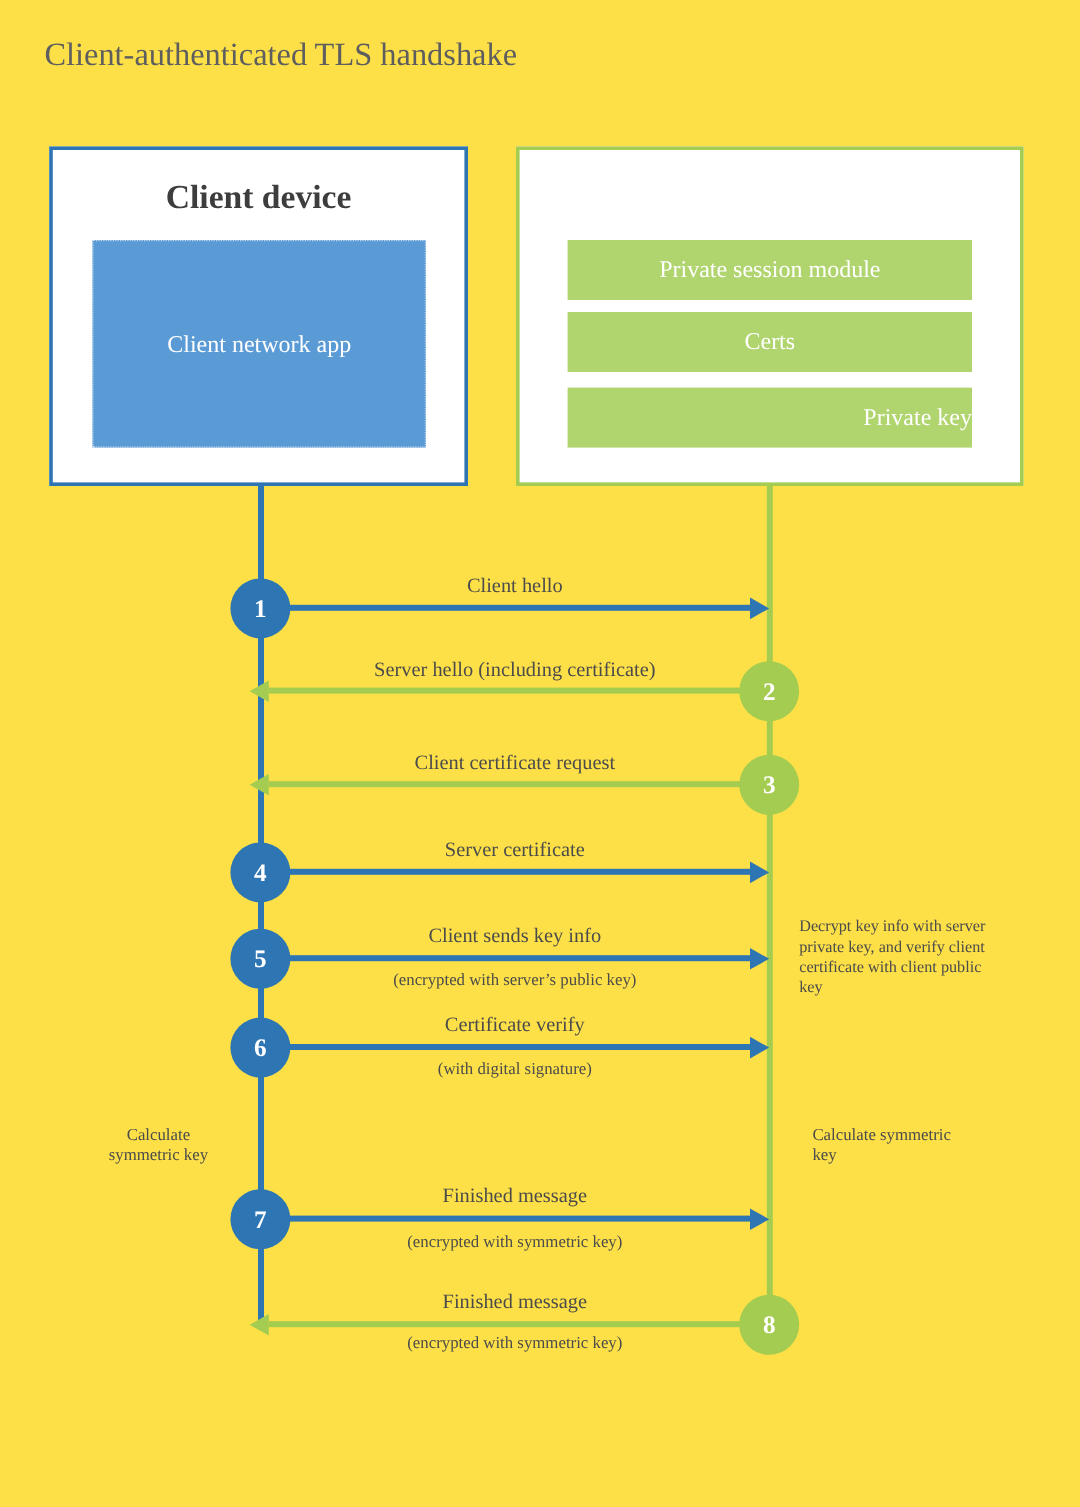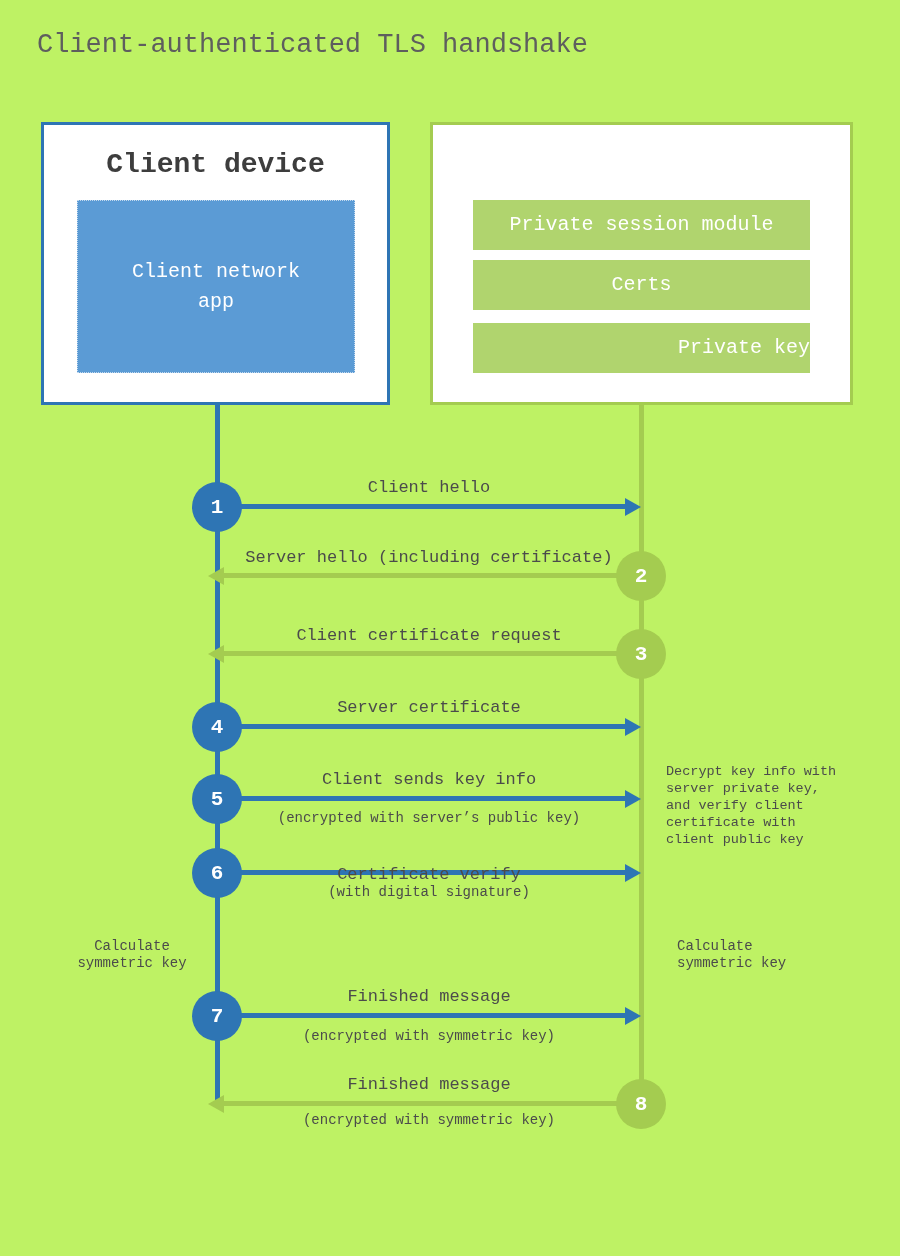--- a/index.html
+++ b/index.html
@@ -1,18 +1,18 @@
 <!DOCTYPE html>
 <html><head>
 <meta charset="utf-8">
 <style>
   html,body{margin:0;padding:0;background:#ffffff;}
   #canvas{
-    position:relative;width:900px;height:1256px;background:#bef264;overflow:hidden;
-    font-family:Liberation Mono, monospace;
+    position:relative;width:900px;height:1256px;background:#fde047;overflow:hidden;
+    font-family:Liberation Serif, serif;
   }
   .title{
     position:absolute;left:37px;top:30px;font-size:27px;font-weight:400;
     color:#5e5e5e;letter-spacing:0px;
   }
   
   .actor-box{position:absolute;top:122px;height:283px;background:#fff;box-sizing:border-box;}
   .client-box{left:41px;width:349px;border:3px solid #2e75b4;}
   .server-box{left:430px;width:423px;border:3px solid #a4cc50;}
   .actor-title{position:absolute;left:0;right:0;top:24px;text-align:center;
@@ -53,21 +53,21 @@
   
   .msg{position:absolute;left:217px;width:424px;text-align:center;color:#4b4b4b;font-size:17px;z-index:3;}
   .sub{position:absolute;left:217px;width:424px;text-align:center;color:#4b4b4b;font-size:14px;z-index:3;}
 
   
   .c1{top:482px;} .l1{top:504px;} .h1{top:498px;} .m1{top:478px;}
   .c2{top:551px;} .l2{top:573px;} .h2{top:567px;} .m2{top:548px;}
   .c3{top:629px;} .l3{top:651px;} .h3{top:645px;} .m3{top:626px;}
   .c4{top:702px;} .l4{top:724px;} .h4{top:718px;} .m4{top:698px;}
   .c5{top:774px;} .l5{top:796px;} .h5{top:790px;} .m5{top:770px;} .s5{top:810px;}
-  .c6{top:848px;} .l6{top:870px;} .h6{top:864px;} .m6{top:844px;margin-top:21px;} .s6{top:884px;}
+  .c6{top:848px;} .l6{top:870px;} .h6{top:864px;} .m6{top:844px;} .s6{top:884px;}
   .c7{top:991px;} .l7{top:1013px;} .h7{top:1007px;} .m7{top:987px;} .s7{top:1028px;}
   .c8{top:1079px;} .l8{top:1101px;} .h8{top:1095px;} .m8{top:1075px;} .s8{top:1112px;}
 
   
   .note{position:absolute;color:#4b4b4b;z-index:3;}
   .note-decrypt{left:666px;top:763px;width:172px;font-size:13.5px;line-height:17px;text-align:left;}
   .note-calc-left{left:76px;top:938px;width:112px;font-size:14px;line-height:17px;text-align:center;}
   .note-calc-right{left:677px;top:938px;width:120px;font-size:14px;line-height:17px;text-align:left;}
 </style>
 </head>

